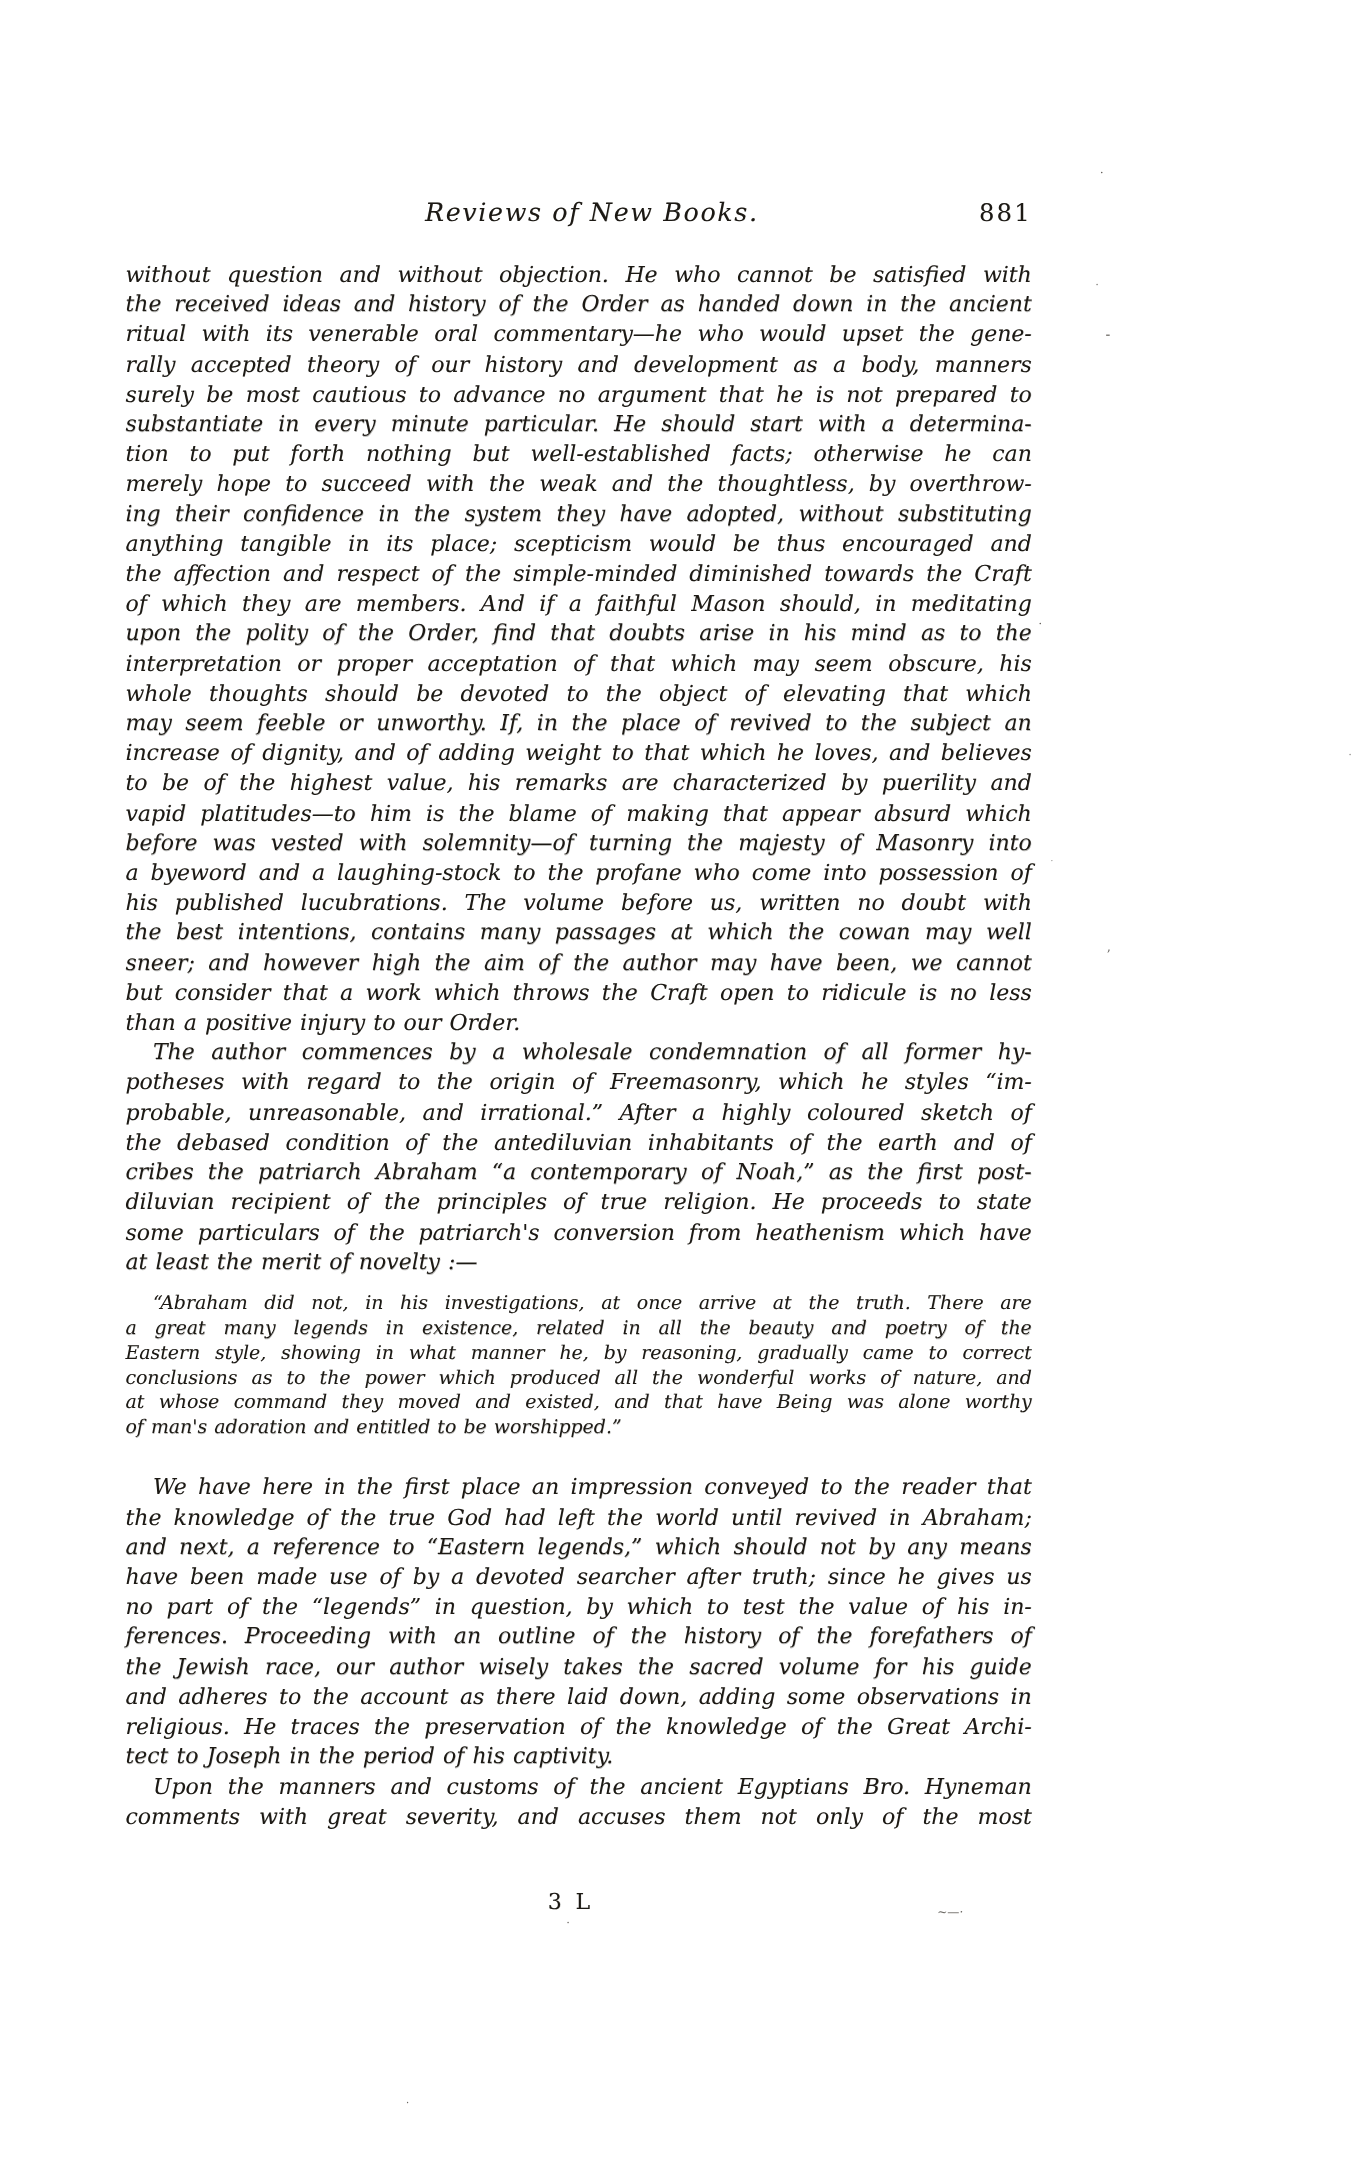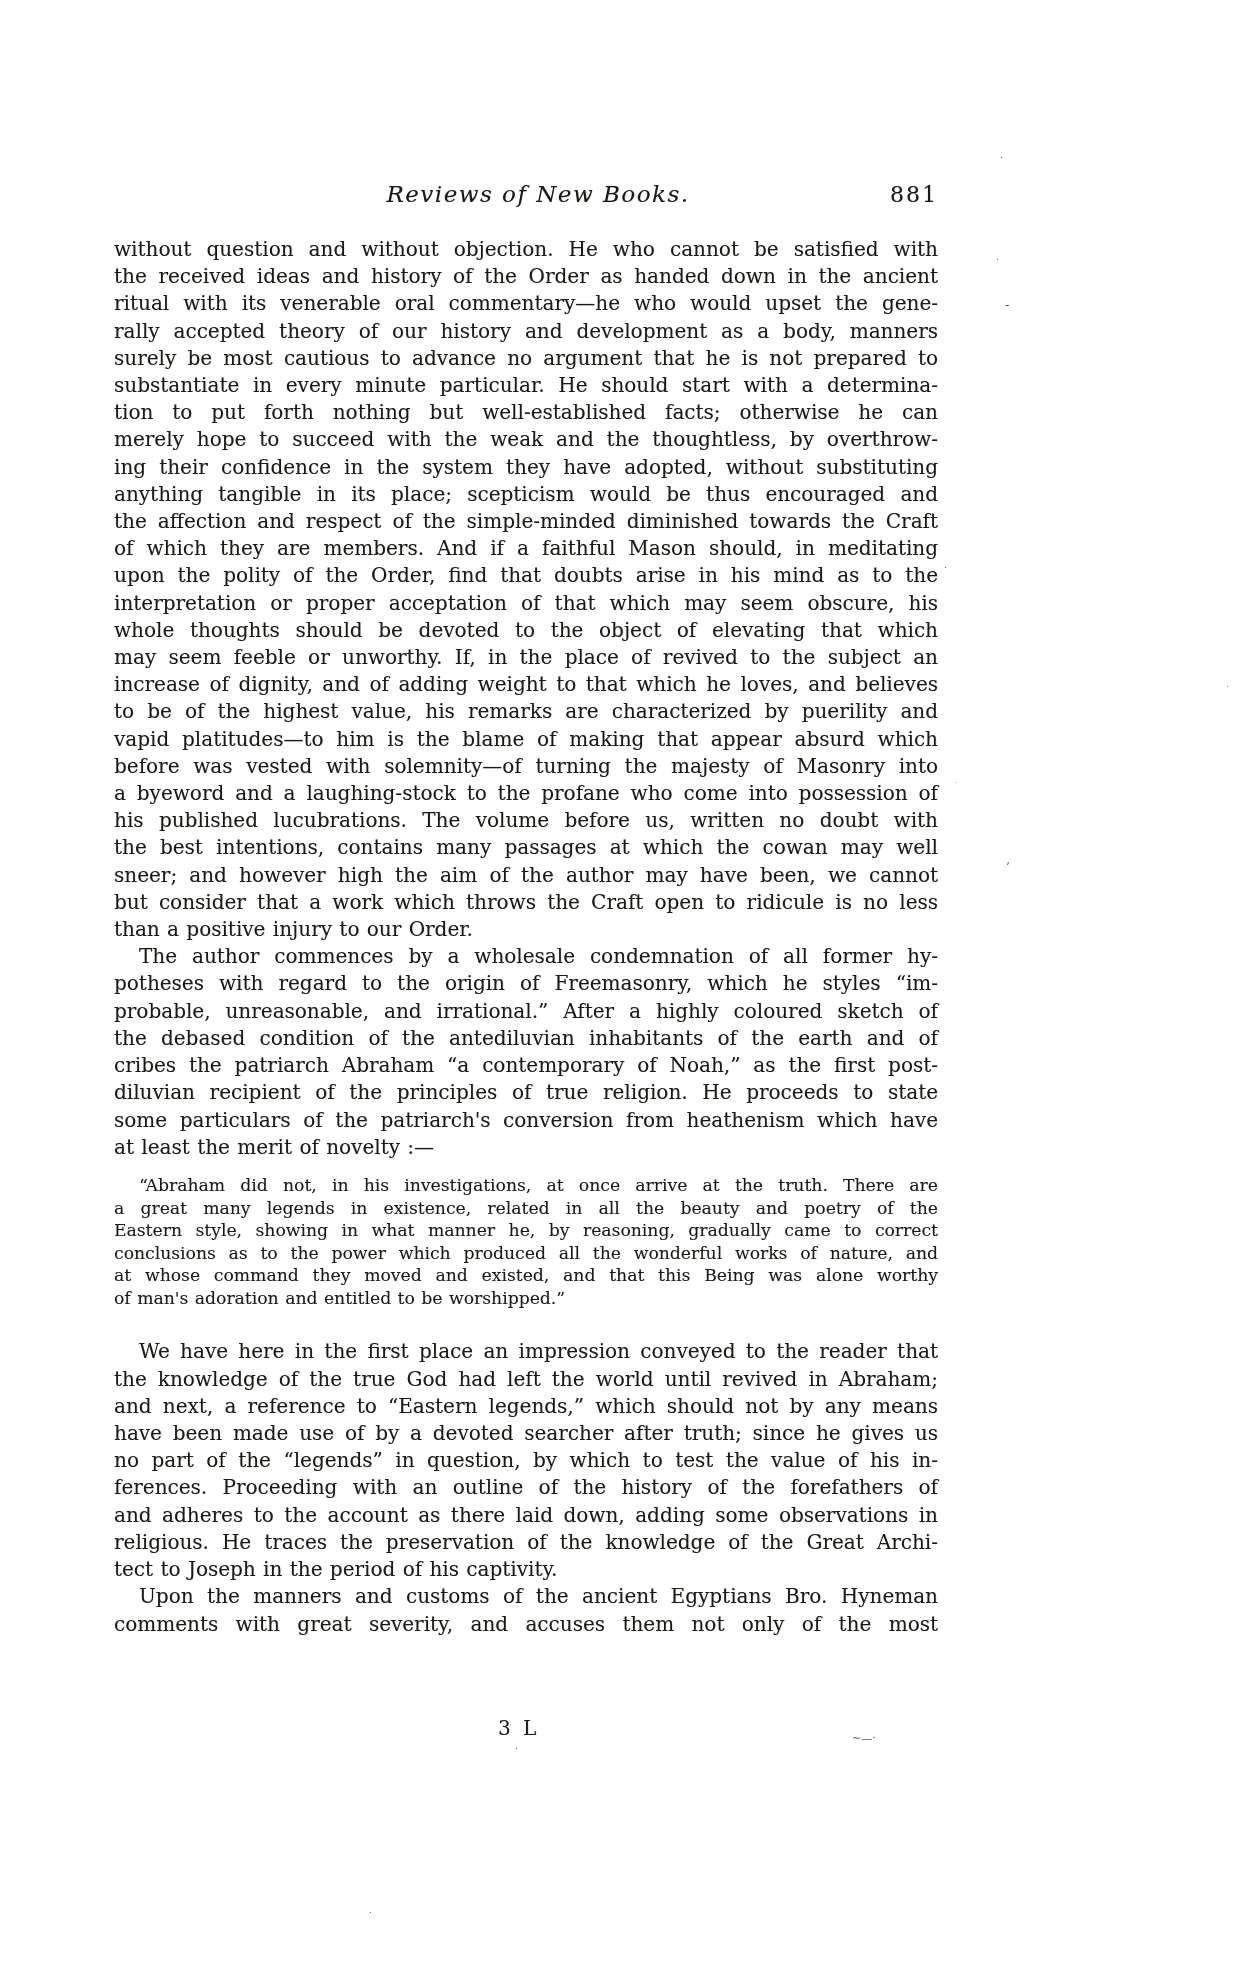--- a/index.html
+++ b/index.html
@@ -44,20 +44,21 @@
     top: 1px;
     font-size: 22px;
     letter-spacing: 2px;
     text-shadow: 0.3px 0.3px 0 rgba(28,25,20,0.35);
   }
   .text-block {
     position: absolute;
     left: 114px;
     top: 236px;
     width: 824px;
+    font-style: italic;
   }
   .para .line {
     font-size: 20px;
     line-height: 27.2px;
     text-align: justify;
     text-align-last: justify;
     word-spacing: 1px;
     text-shadow: 0.3px 0.3px 0 rgba(28,25,20,0.30);
   }
   .para .line.last {
@@ -140,30 +141,31 @@
         <div class="line">cribes the patriarch Abraham “a contemporary of Noah,” as the first post-</div>
         <div class="line">diluvian recipient of the principles of true religion. He proceeds to state</div>
         <div class="line">some particulars of the patriarch's conversion from heathenism which have</div>
         <div class="line last">at least the merit of novelty :—</div>
       </div>
       <div class="para indent small">
         <div class="line">“Abraham did not, in his investigations, at once arrive at the truth. There are</div>
         <div class="line">a great many legends in existence, related in all the beauty and poetry of the</div>
         <div class="line">Eastern style, showing in what manner he, by reasoning, gradually came to correct</div>
         <div class="line">conclusions as to the power which produced all the wonderful works of nature, and</div>
-        <div class="line">at whose command they moved and existed, and that this Being was alone worthy</div>
+        <div class="line">at whose command they moved and existed, and that have Being was alone worthy</div>
         <div class="line last">of man's adoration and entitled to be worshipped.”</div>
       </div>
       <div class="para indent">
         <div class="line">We have here in the first place an impression conveyed to the reader that</div>
         <div class="line">the knowledge of the true God had left the world until revived in Abraham;</div>
         <div class="line">and next, a reference to “Eastern legends,” which should not by any means</div>
         <div class="line">have been made use of by a devoted searcher after truth; since he gives us</div>
         <div class="line">no part of the “legends” in question, by which to test the value of his in-</div>
         <div class="line">ferences. Proceeding with an outline of the history of the forefathers of</div>
+        <div class="line">the Jewish race, our author wisely takes the sacred volume for his guide</div>
         <div class="line">and adheres to the account as there laid down, adding some observations in</div>
         <div class="line">religious. He traces the preservation of the knowledge of the Great Archi-</div>
         <div class="line last">tect to Joseph in the period of his captivity.</div>
       </div>
       <div class="para indent justify-last">
         <div class="line">Upon the manners and customs of the ancient Egyptians Bro. Hyneman</div>
         <div class="line last">comments with great severity, and accuses them not only of the most</div>
       </div>
     </div>
 

